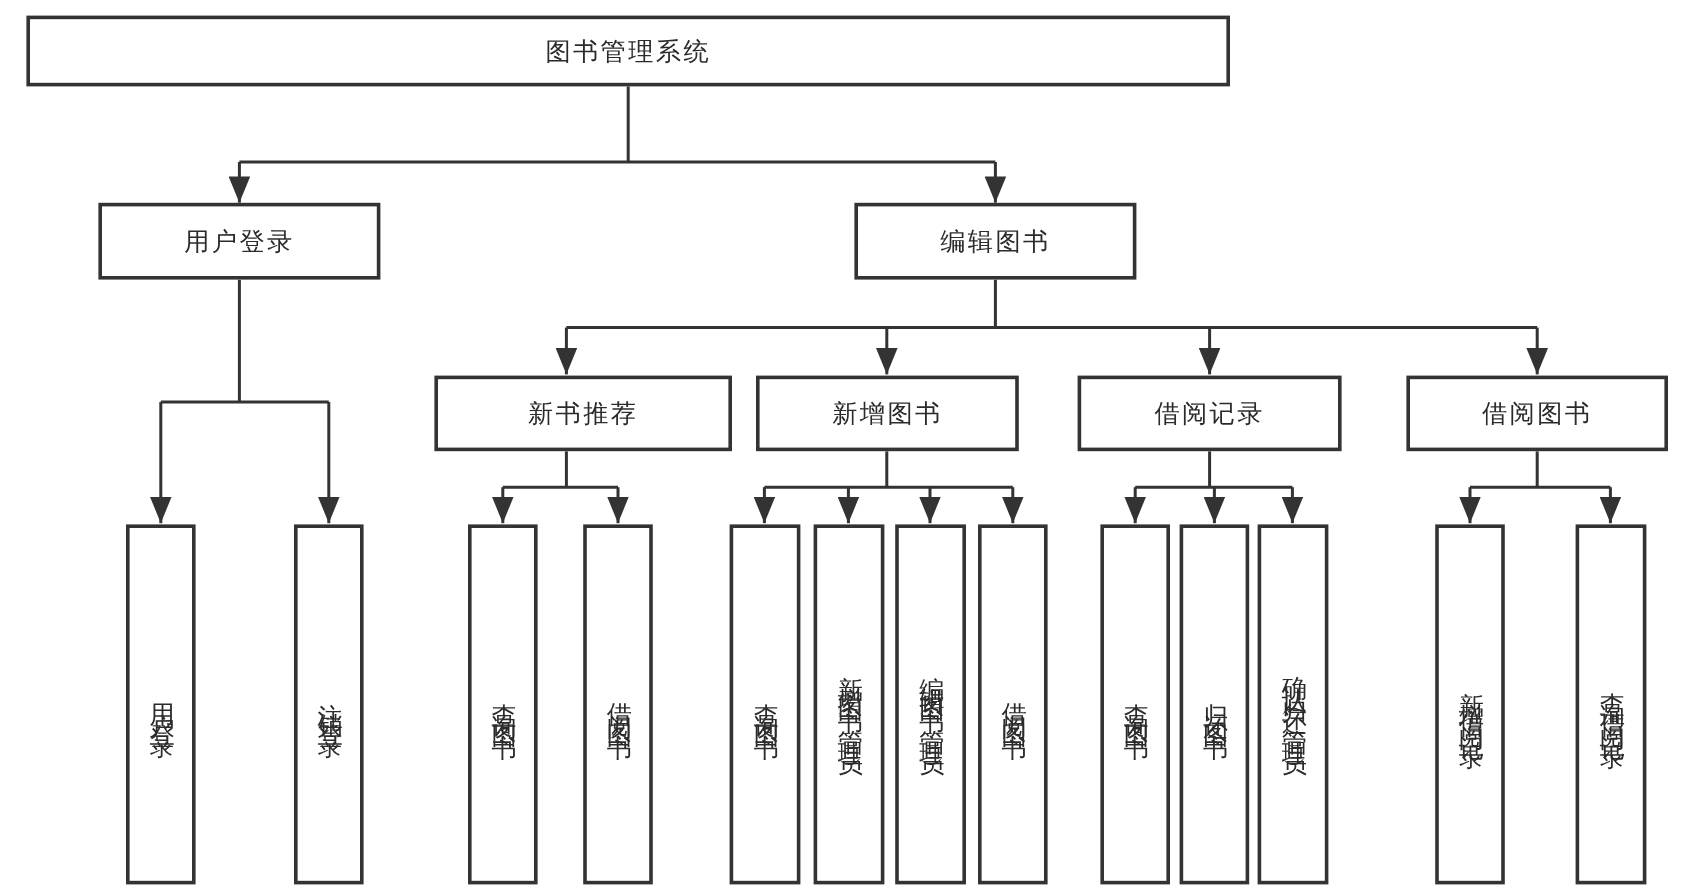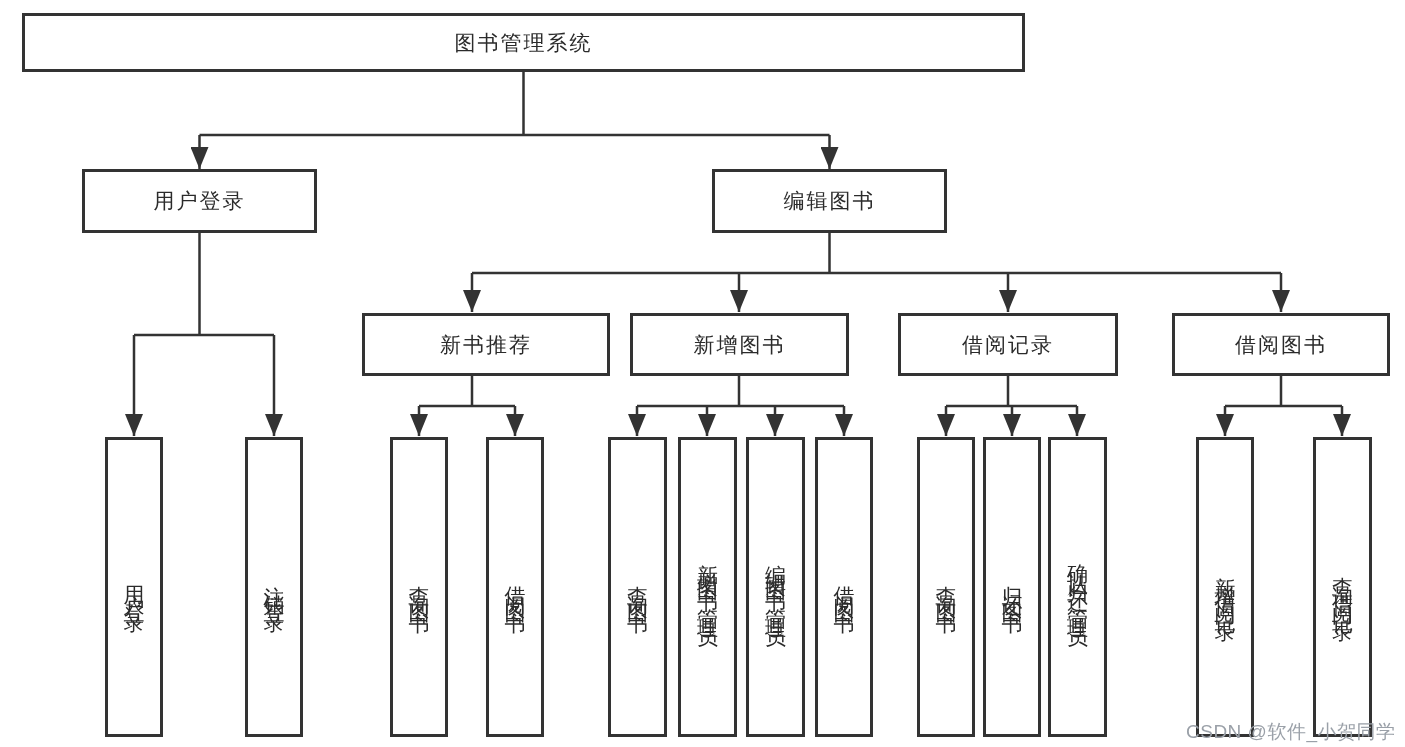--- a/index.html
+++ b/index.html
@@ -106,14 +106,13 @@
   <div class="node v" style="left:746px;top:437px;width:59px;height:300px">编辑图书（管理员）</div>
   <div class="node v" style="left:815px;top:437px;width:58px;height:300px">借阅图书</div>
 
   <div class="node v" style="left:917px;top:437px;width:58px;height:300px">查询图书</div>
   <div class="node v" style="left:983px;top:437px;width:58px;height:300px">归还图书</div>
   <div class="node v" style="left:1048px;top:437px;width:59px;height:300px">确认归还（管理员）</div>
 
   <div class="node v" style="left:1196px;top:437px;width:58px;height:300px">新增借阅记录</div>
   <div class="node v" style="left:1313px;top:437px;width:59px;height:300px">查询借阅记录</div>
 
-  <div class="watermark">CSDN @软件_小贺同学</div>
 </div>
 
 </body></html>

